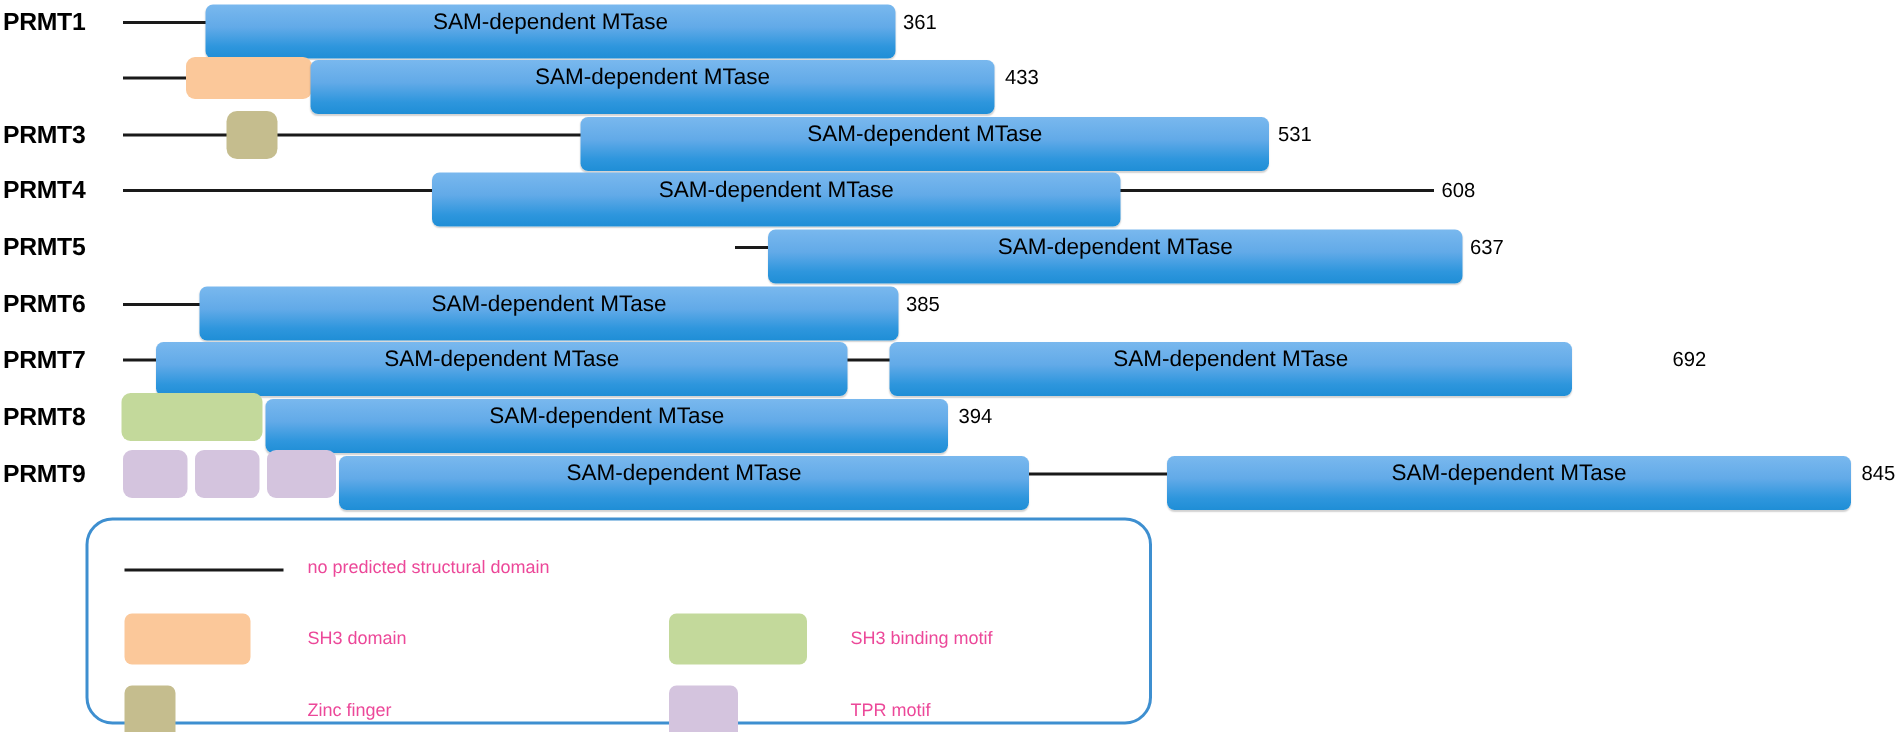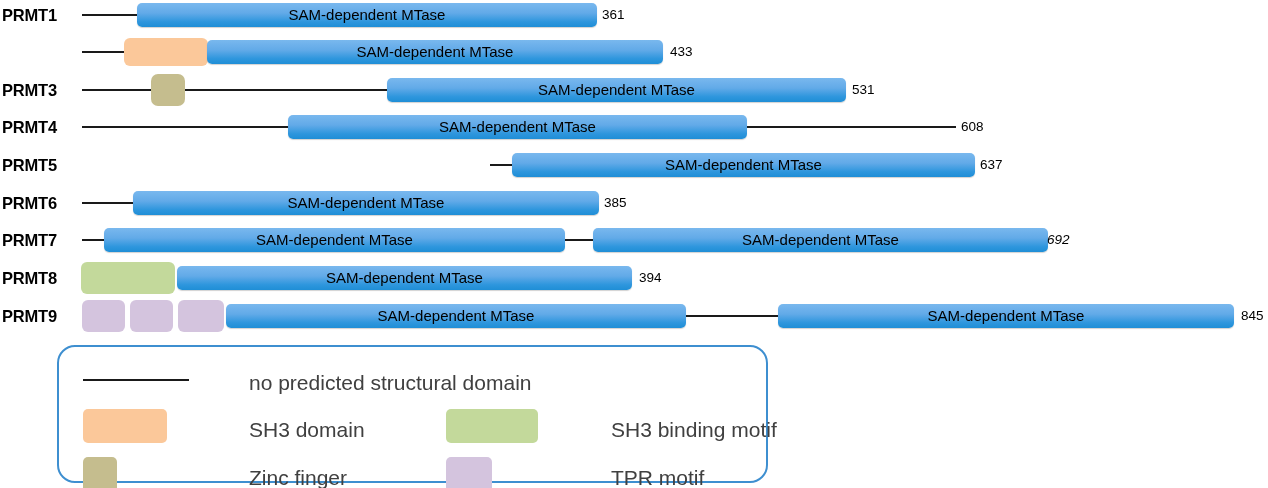--- a/index.html
+++ b/index.html
@@ -48,21 +48,21 @@
   }
   .backbone {
     position: absolute;
     height: 2px;
     background: #1a1a1a;
     top: 18px;
   }
   .seg {
     position: absolute;
     top: 7px;
-    height: 24px;
+    height: 36px;
     border-radius: 5px;
     box-sizing: border-box;
   }
   .seg.mtase, .seg.tim {
     background: linear-gradient(to bottom, #79b8ee 0%, #62aae8 42%, #2e96dd 78%, #1f8ed6 100%);
     box-shadow: 0 1px 1px rgba(0,0,0,0.18);
   }
   .seg-text {
     position: absolute;
     left: 0; right: 0;
@@ -128,25 +128,24 @@
     position: absolute;
     height: 2px;
     background: #1a1a1a;
   }
   .lg-swatch {
     position: absolute;
     border-radius: 5px;
   }
   .lg-text {
     position: absolute;
-    font-size: 21px;
-    color: #404040;
+    font-size: 12px;
+    color: #ec4899;
     white-space: nowrap;
     line-height: 1;
-    margin-left: 44px;
   }
 </style>
 </head>
 <body>
 
 <div id="figure">
 
   <div id="rows">
       <div class="row" style="top: -4px;">
         <div class="row-label">PRMT1</div>
@@ -200,21 +199,21 @@
       <div class="row" style="top: 221px;">
         <div class="row-label">PRMT7</div>
         <div class="backbone" style="left: 82px; width: 24px;"></div>
         <div class="backbone" style="left: 561px; width: 36px;"></div>
         <div class="seg mtase" style="left: 104px; width: 461px;">
           <span class="seg-text">SAM-dependent MTase</span>
         </div>
         <div class="seg mtase" style="left: 593px; width: 455px;">
           <span class="seg-text">SAM-dependent MTase</span>
         </div>
-        <div class="endnum" style="left: 1047px; font-style: italic;">692</div>
+        <div class="endnum" style="left: 1115px;">692</div>
       </div>
       <div class="row" style="top: 259px;">
         <div class="row-label">PRMT8</div>
         <div class="seg sh3bind" style="left: 81px; width: 94px;"></div>
         <div class="seg mtase" style="left: 177px; width: 455px;">
           <span class="seg-text">SAM-dependent MTase</span>
         </div>
         <div class="endnum" style="left: 639px;">394</div>
       </div>
       <div class="row" style="top: 297px;">

